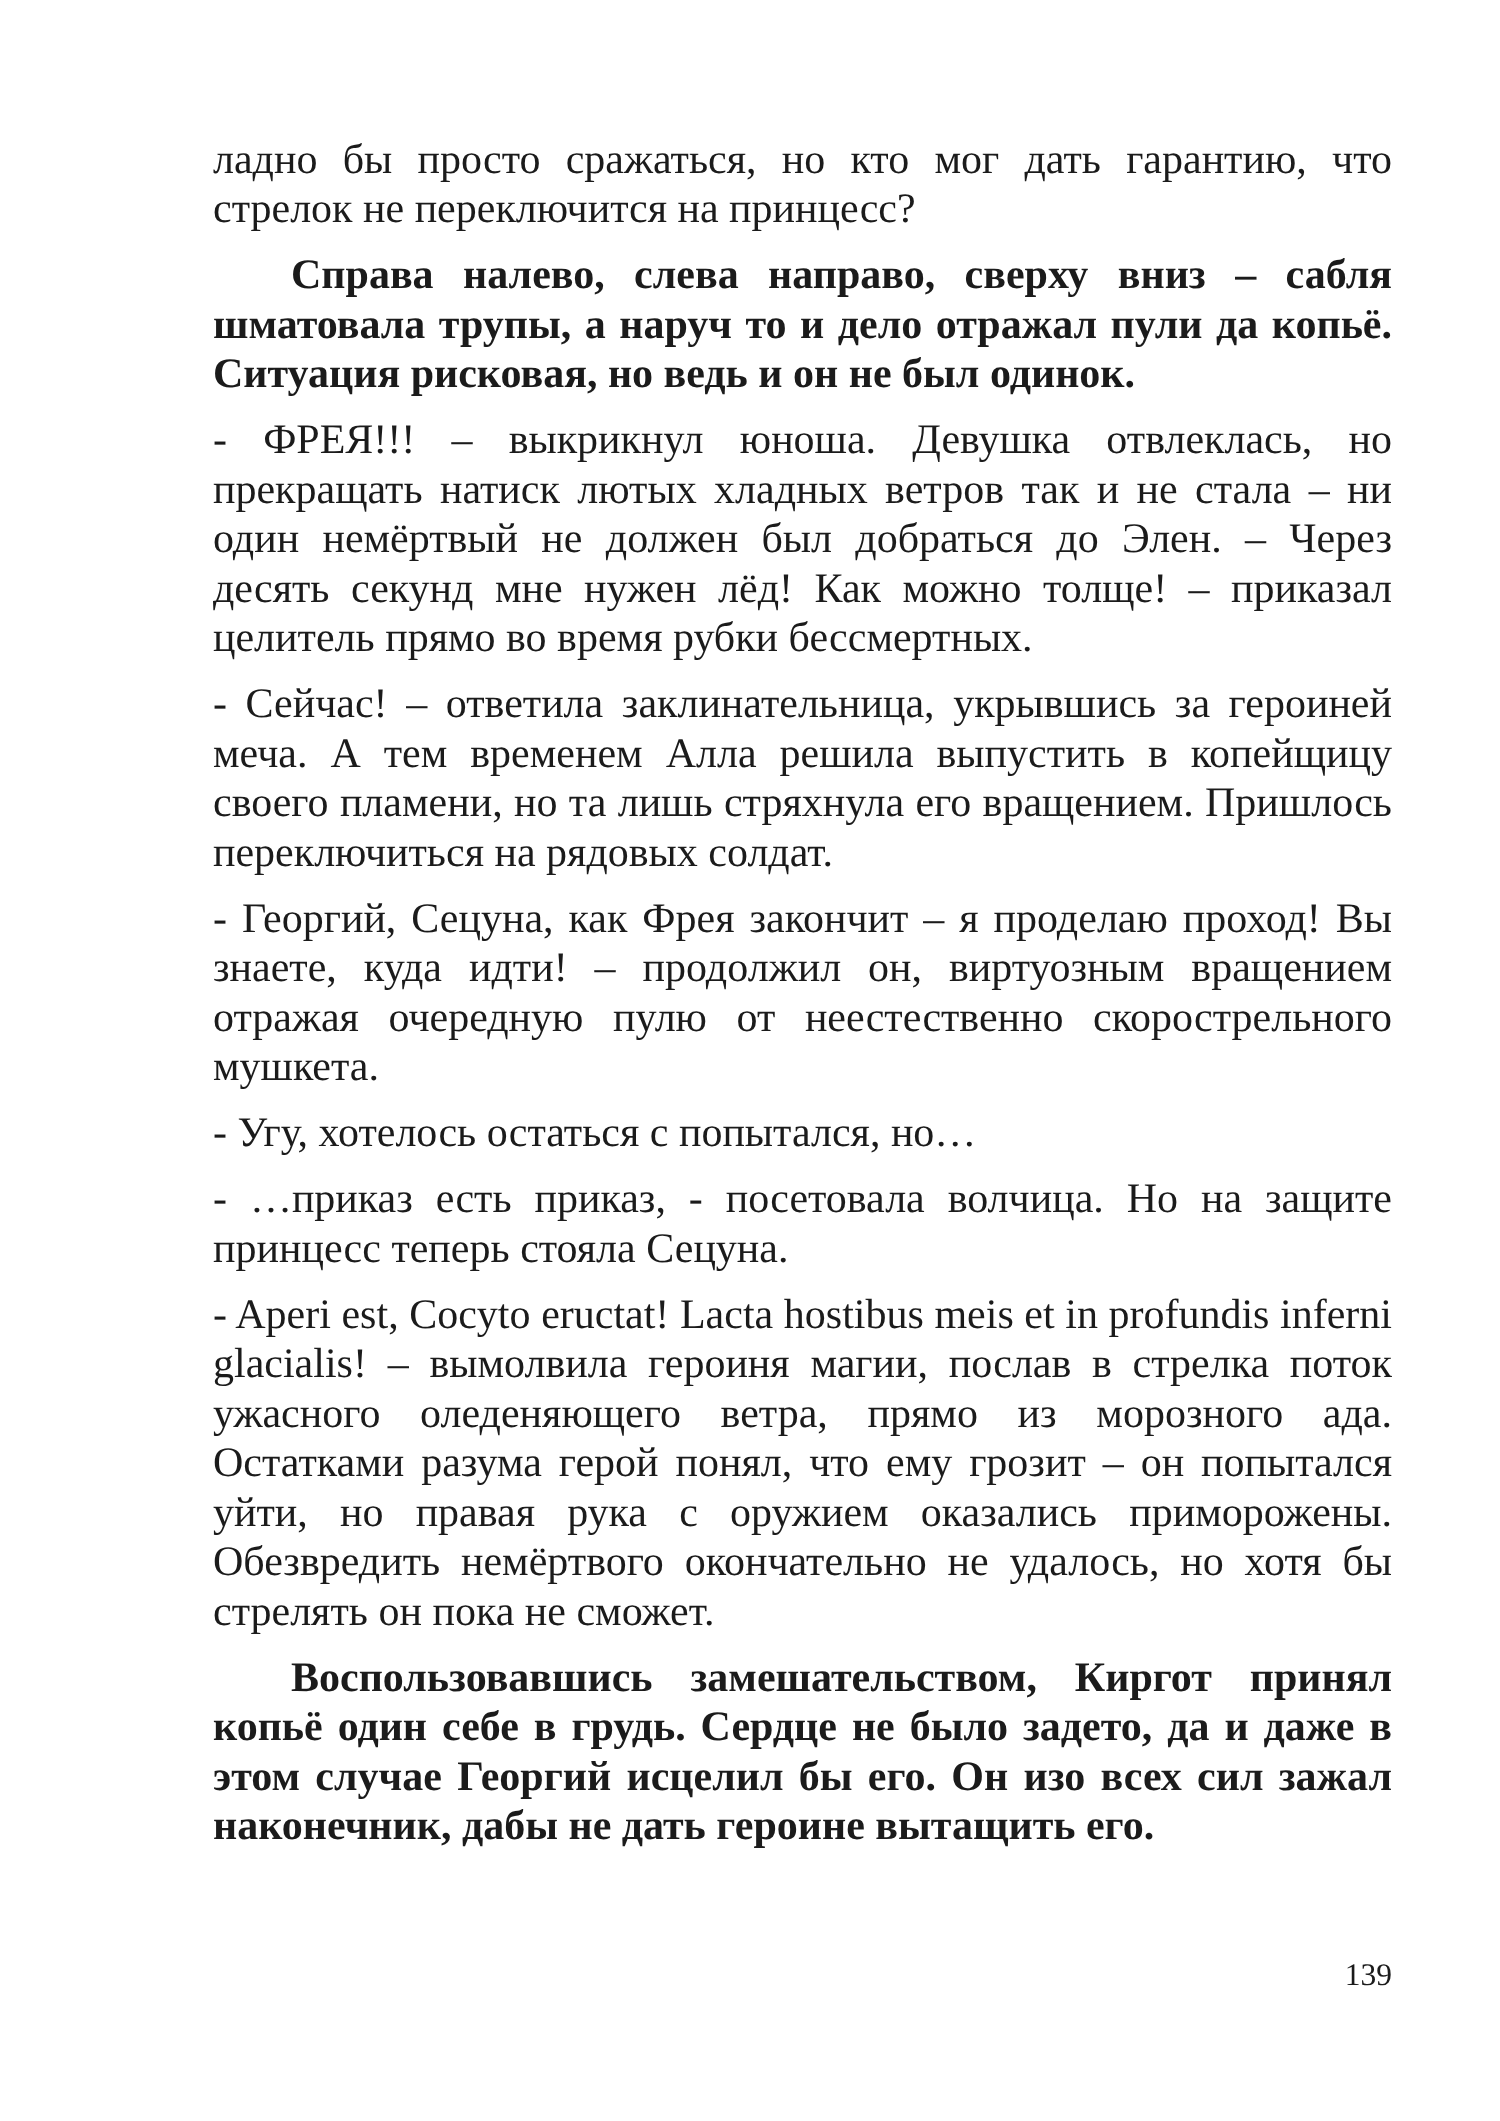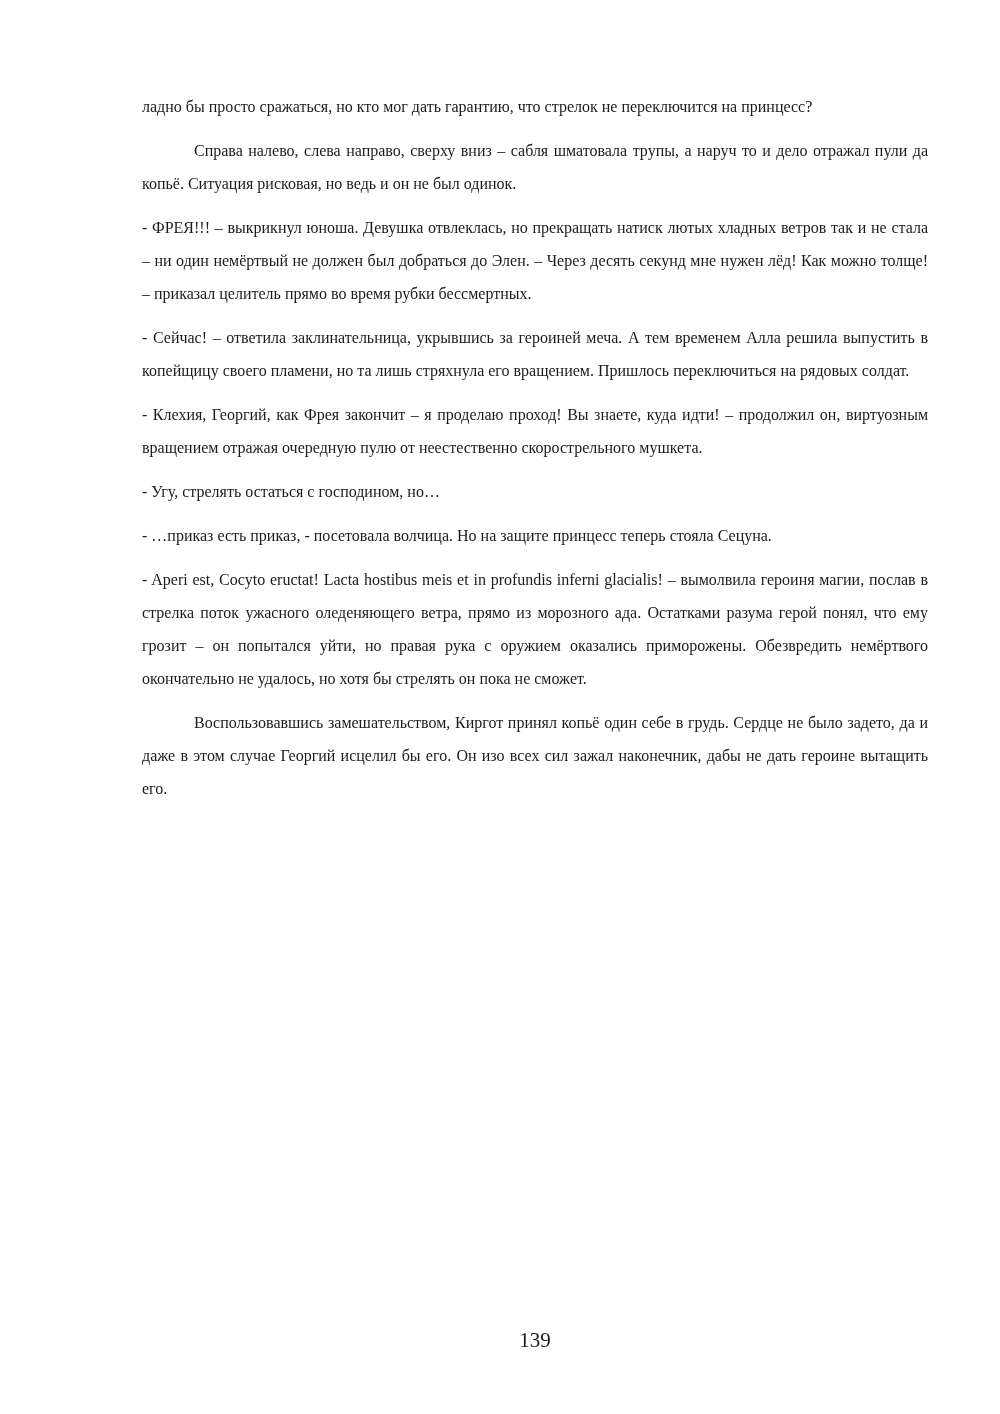--- a/index.html
+++ b/index.html
@@ -17,49 +17,49 @@
     overflow: hidden;
   }
   .textblock {
     position: absolute;
     left: 142px;
     top: 90px;
     width: 786px;
   }
   p.para {
     margin: 0 0 11px 0;
-    font-size: 16px;
+    font-size: 28px;
     line-height: 33px;
     text-align: justify;
     text-justify: inter-word;
   }
   p.para.indent {
     text-indent: 52px;
+    font-weight: bold;
   }
   .page-number {
     position: absolute;
     left: 142px;
     top: 1303px;
     width: 786px;
-    text-align: center;
+    text-align: right;
     font-size: 21px;
     line-height: 26px;
     color: #1b1b1b;
-    margin-top: 24px;
   }
 </style>
 </head>
 <body>
 
 <div class="page">
   <div class="textblock">
     <p class="para">ладно бы просто сражаться, но кто мог дать гарантию, что стрелок не переключится на принцесс?</p>
     <p class="para indent">Справа налево, слева направо, сверху вниз – сабля шматовала трупы, а наруч то и дело отражал пули да копьё. Ситуация рисковая, но ведь и он не был одинок.</p>
     <p class="para">- ФРЕЯ!!! – выкрикнул юноша. Девушка отвлеклась, но прекращать натиск лютых хладных ветров так и не стала – ни один немёртвый не должен был добраться до Элен. – Через десять секунд мне нужен лёд! Как можно толще! – приказал целитель прямо во время рубки бессмертных.</p>
     <p class="para">- Сейчас! – ответила заклинательница, укрывшись за героиней меча. А тем временем Алла решила выпустить в копейщицу своего пламени, но та лишь стряхнула его вращением. Пришлось переключиться на рядовых солдат.</p>
-    <p class="para">- Клехия, Георгий, как Фрея закончит – я проделаю проход! Вы знаете, куда идти! – продолжил он, виртуозным вращением отражая очередную пулю от неестественно скорострельного мушкета.</p>
-    <p class="para">- Угу, стрелять остаться с господином, но…</p>
+    <p class="para">- Георгий, Сецуна, как Фрея закончит – я проделаю проход! Вы знаете, куда идти! – продолжил он, виртуозным вращением отражая очередную пулю от неестественно скорострельного мушкета.</p>
+    <p class="para">- Угу, хотелось остаться с попытался, но…</p>
     <p class="para">- …приказ есть приказ, - посетовала волчица. Но на защите принцесс теперь стояла Сецуна.</p>
     <p class="para">- Aperi est, Cocyto eructat! Lacta hostibus meis et in profundis inferni glacialis! – вымолвила героиня магии, послав в стрелка поток ужасного оледеняющего ветра, прямо из морозного ада. Остатками разума герой понял, что ему грозит – он попытался уйти, но правая рука с оружием оказались приморожены. Обезвредить немёртвого окончательно не удалось, но хотя бы стрелять он пока не сможет.</p>
     <p class="para indent">Воспользовавшись замешательством, Киргот принял копьё один себе в грудь. Сердце не было задето, да и даже в этом случае Георгий исцелил бы его. Он изо всех сил зажал наконечник, дабы не дать героине вытащить его.</p>
   </div>
   <div class="page-number">139</div>
 </div>
 
 </body></html>

